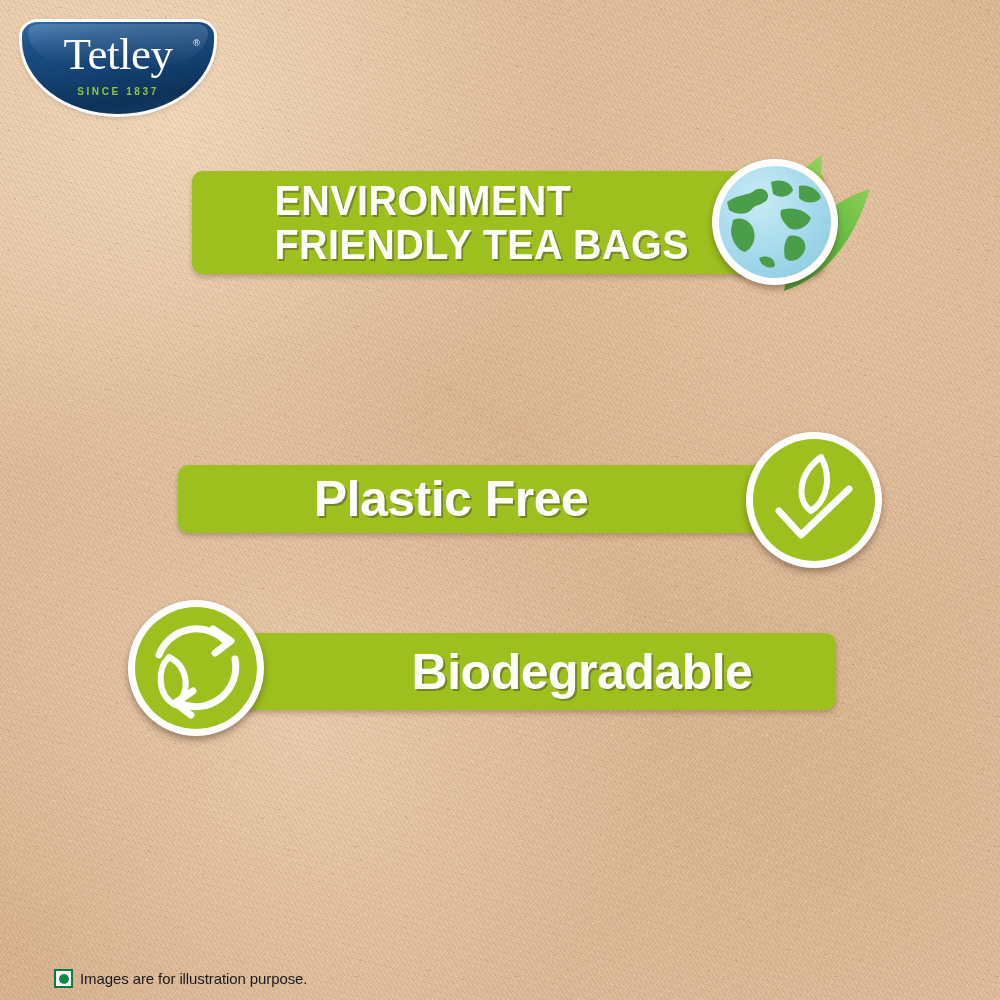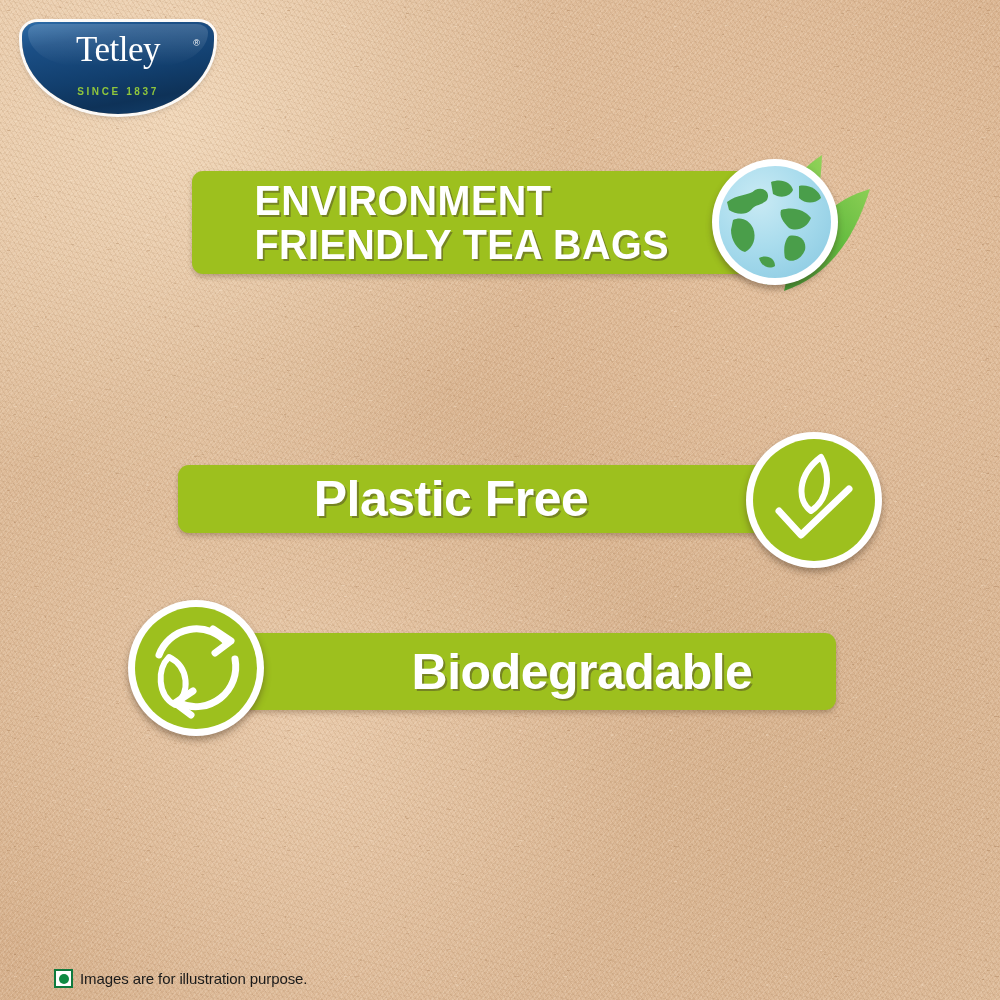--- a/index.html
+++ b/index.html
@@ -92,21 +92,21 @@
     width: 94%; height: 46%;
     border-radius: 14px 14px 60px 60px / 10px 10px 40px 40px;
     background: linear-gradient(180deg, rgba(255,255,255,.17), rgba(255,255,255,0));
   }
   .logo-word {
     position: absolute;
     left: 0; right: 0;
     top: 10px;
     text-align: center;
     font-family: "Liberation Serif", "DejaVu Serif", serif;
-    font-size: 35px;
+    font-size: 45px;
     line-height: 1;
     color: #ffffff;
     letter-spacing: -0.5px;
   }
   .logo-reg {
     position: absolute;
     right: 14px;
     top: 16px;
     color: #ffffff;
     font-size: 9px;
@@ -138,21 +138,21 @@
     flex-direction: column;
     justify-content: center;
     color: #ffffff;
     text-shadow: 2px 2px 0 rgba(70,60,40,.45);
     white-space: pre-line;
   }
 
   
   #banner-env {
     left: 192px;  top: 171px;
-    width: 592px; height: 103px;
+    width: 592px; height: 103px; padding-left: 40px;
   }
   #banner-env .banner-text {
     align-items: center;
     font-family: "Liberation Sans", sans-serif;
     font-weight: bold;
     font-size: 42px;
     line-height: 1.03;
     letter-spacing: 0.5px;
     transform: scaleX(0.94);
     padding-right: 56px;

